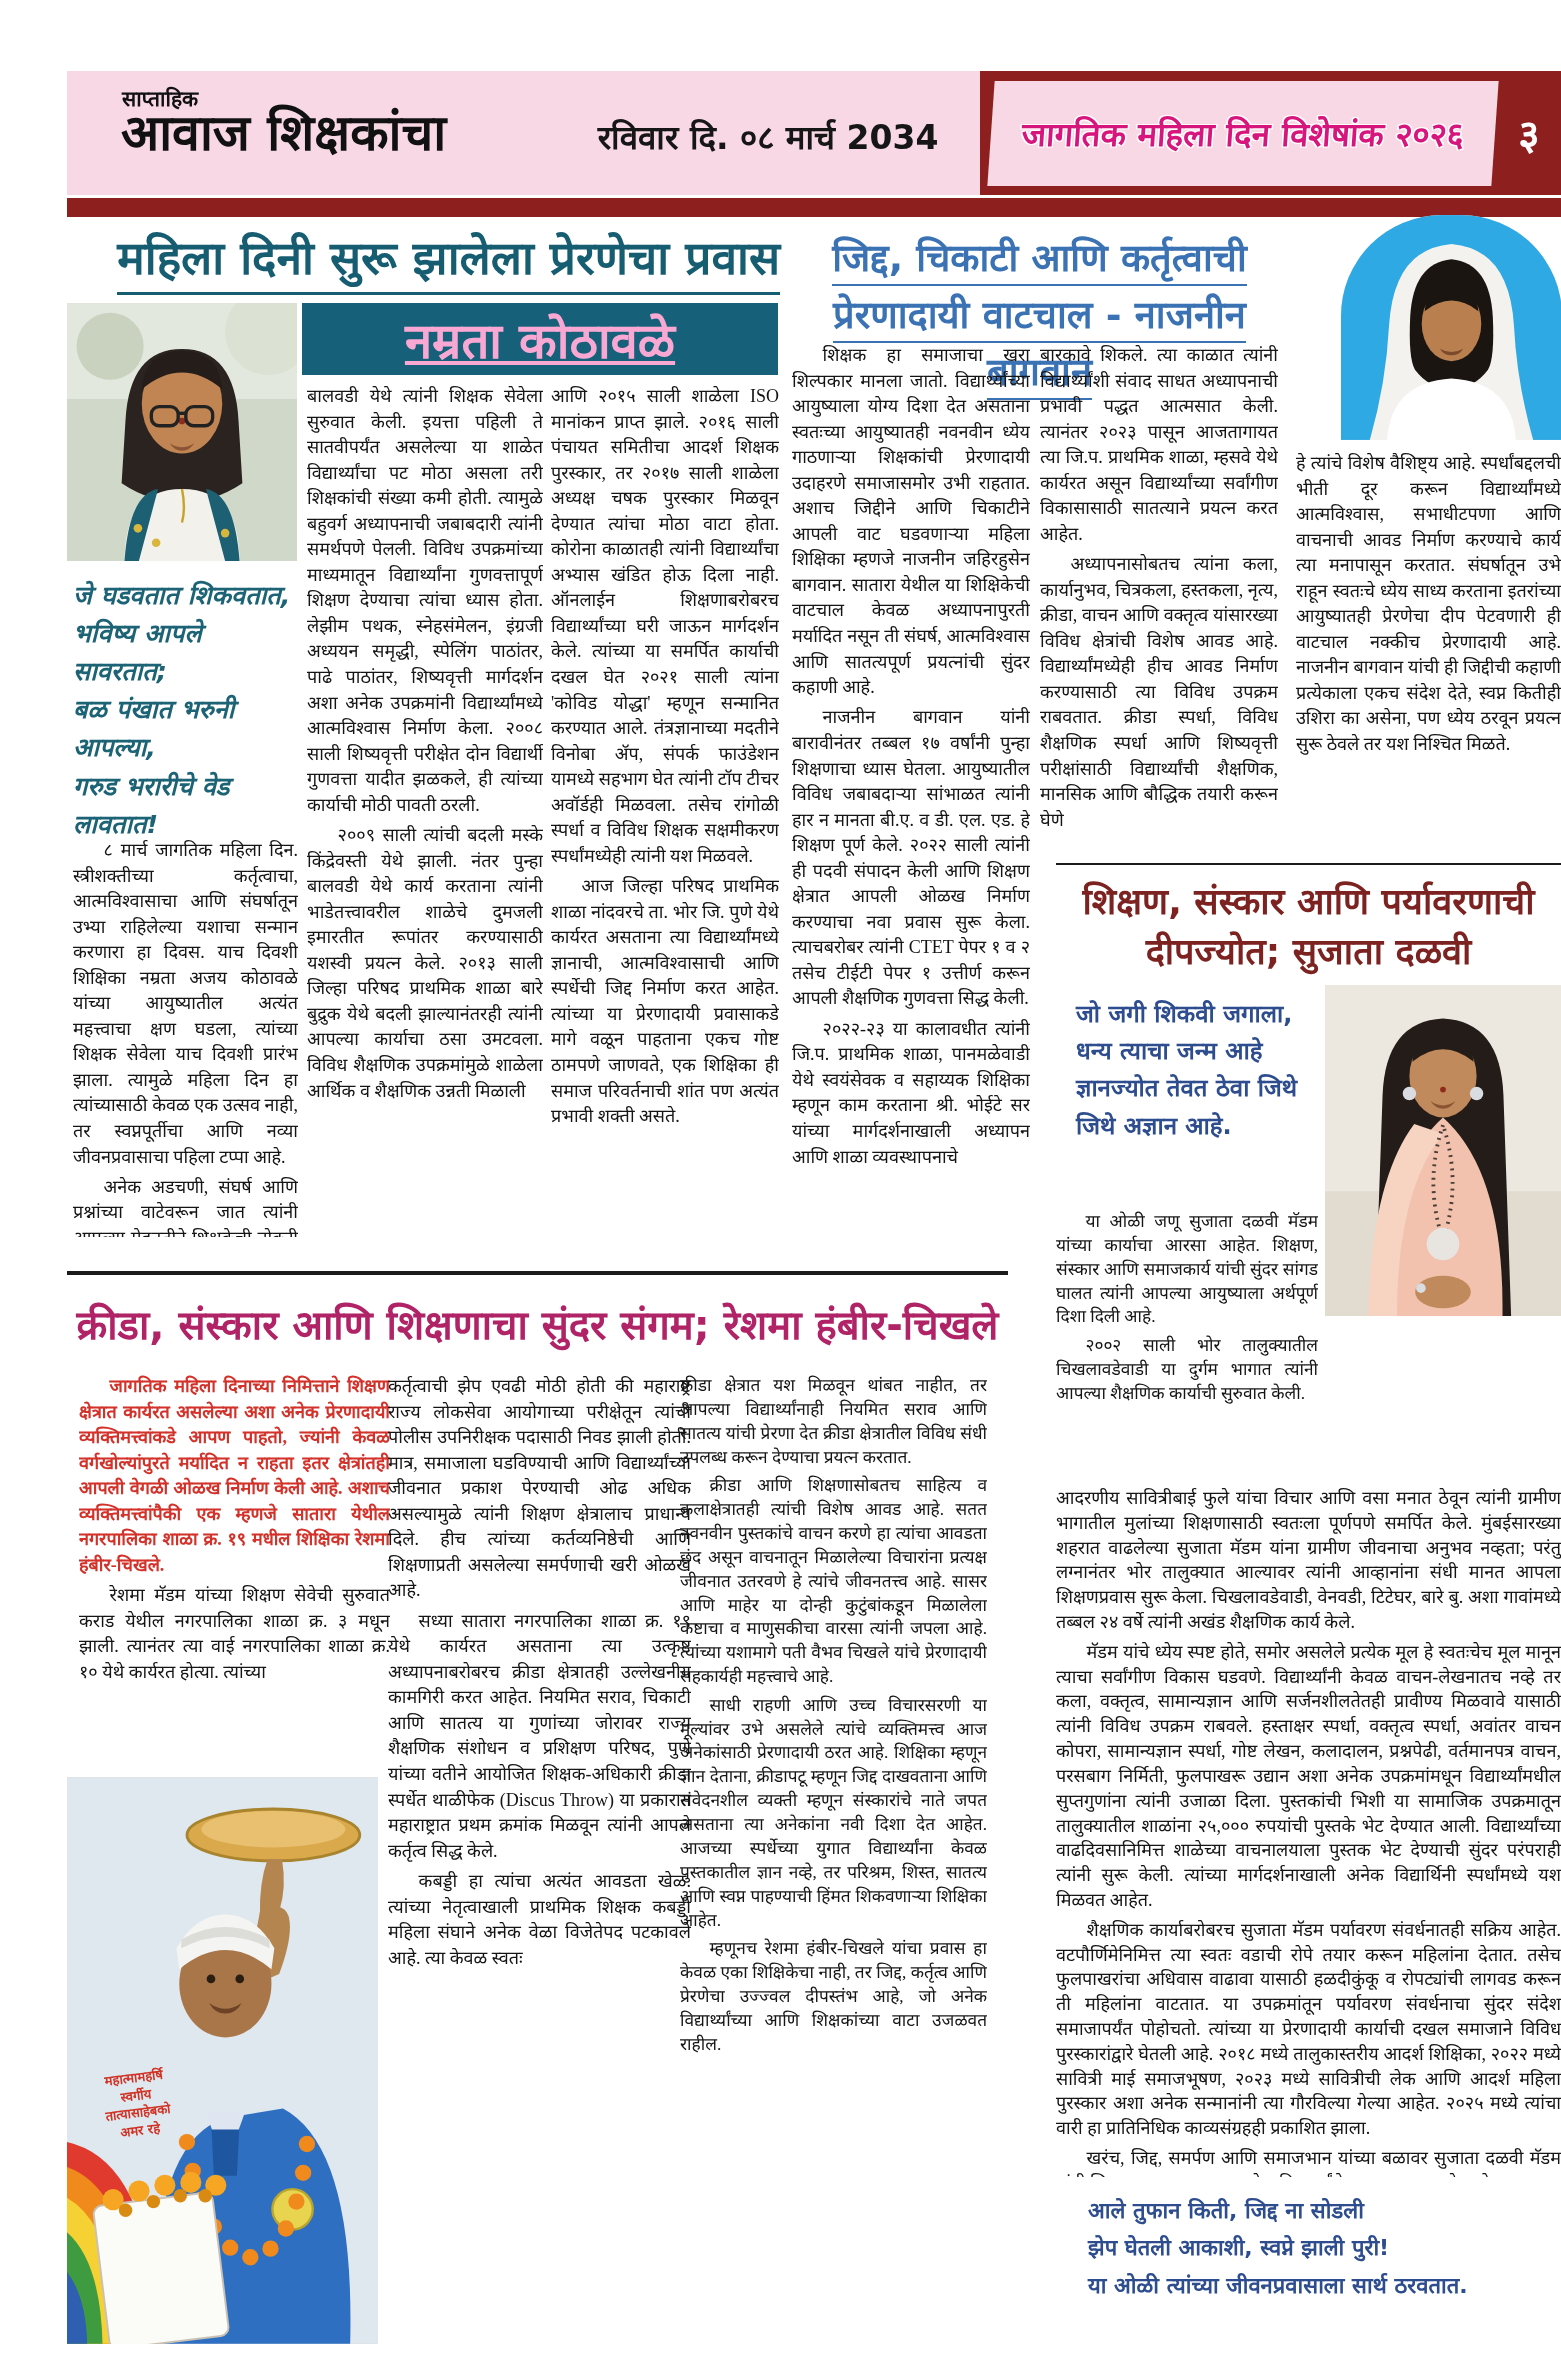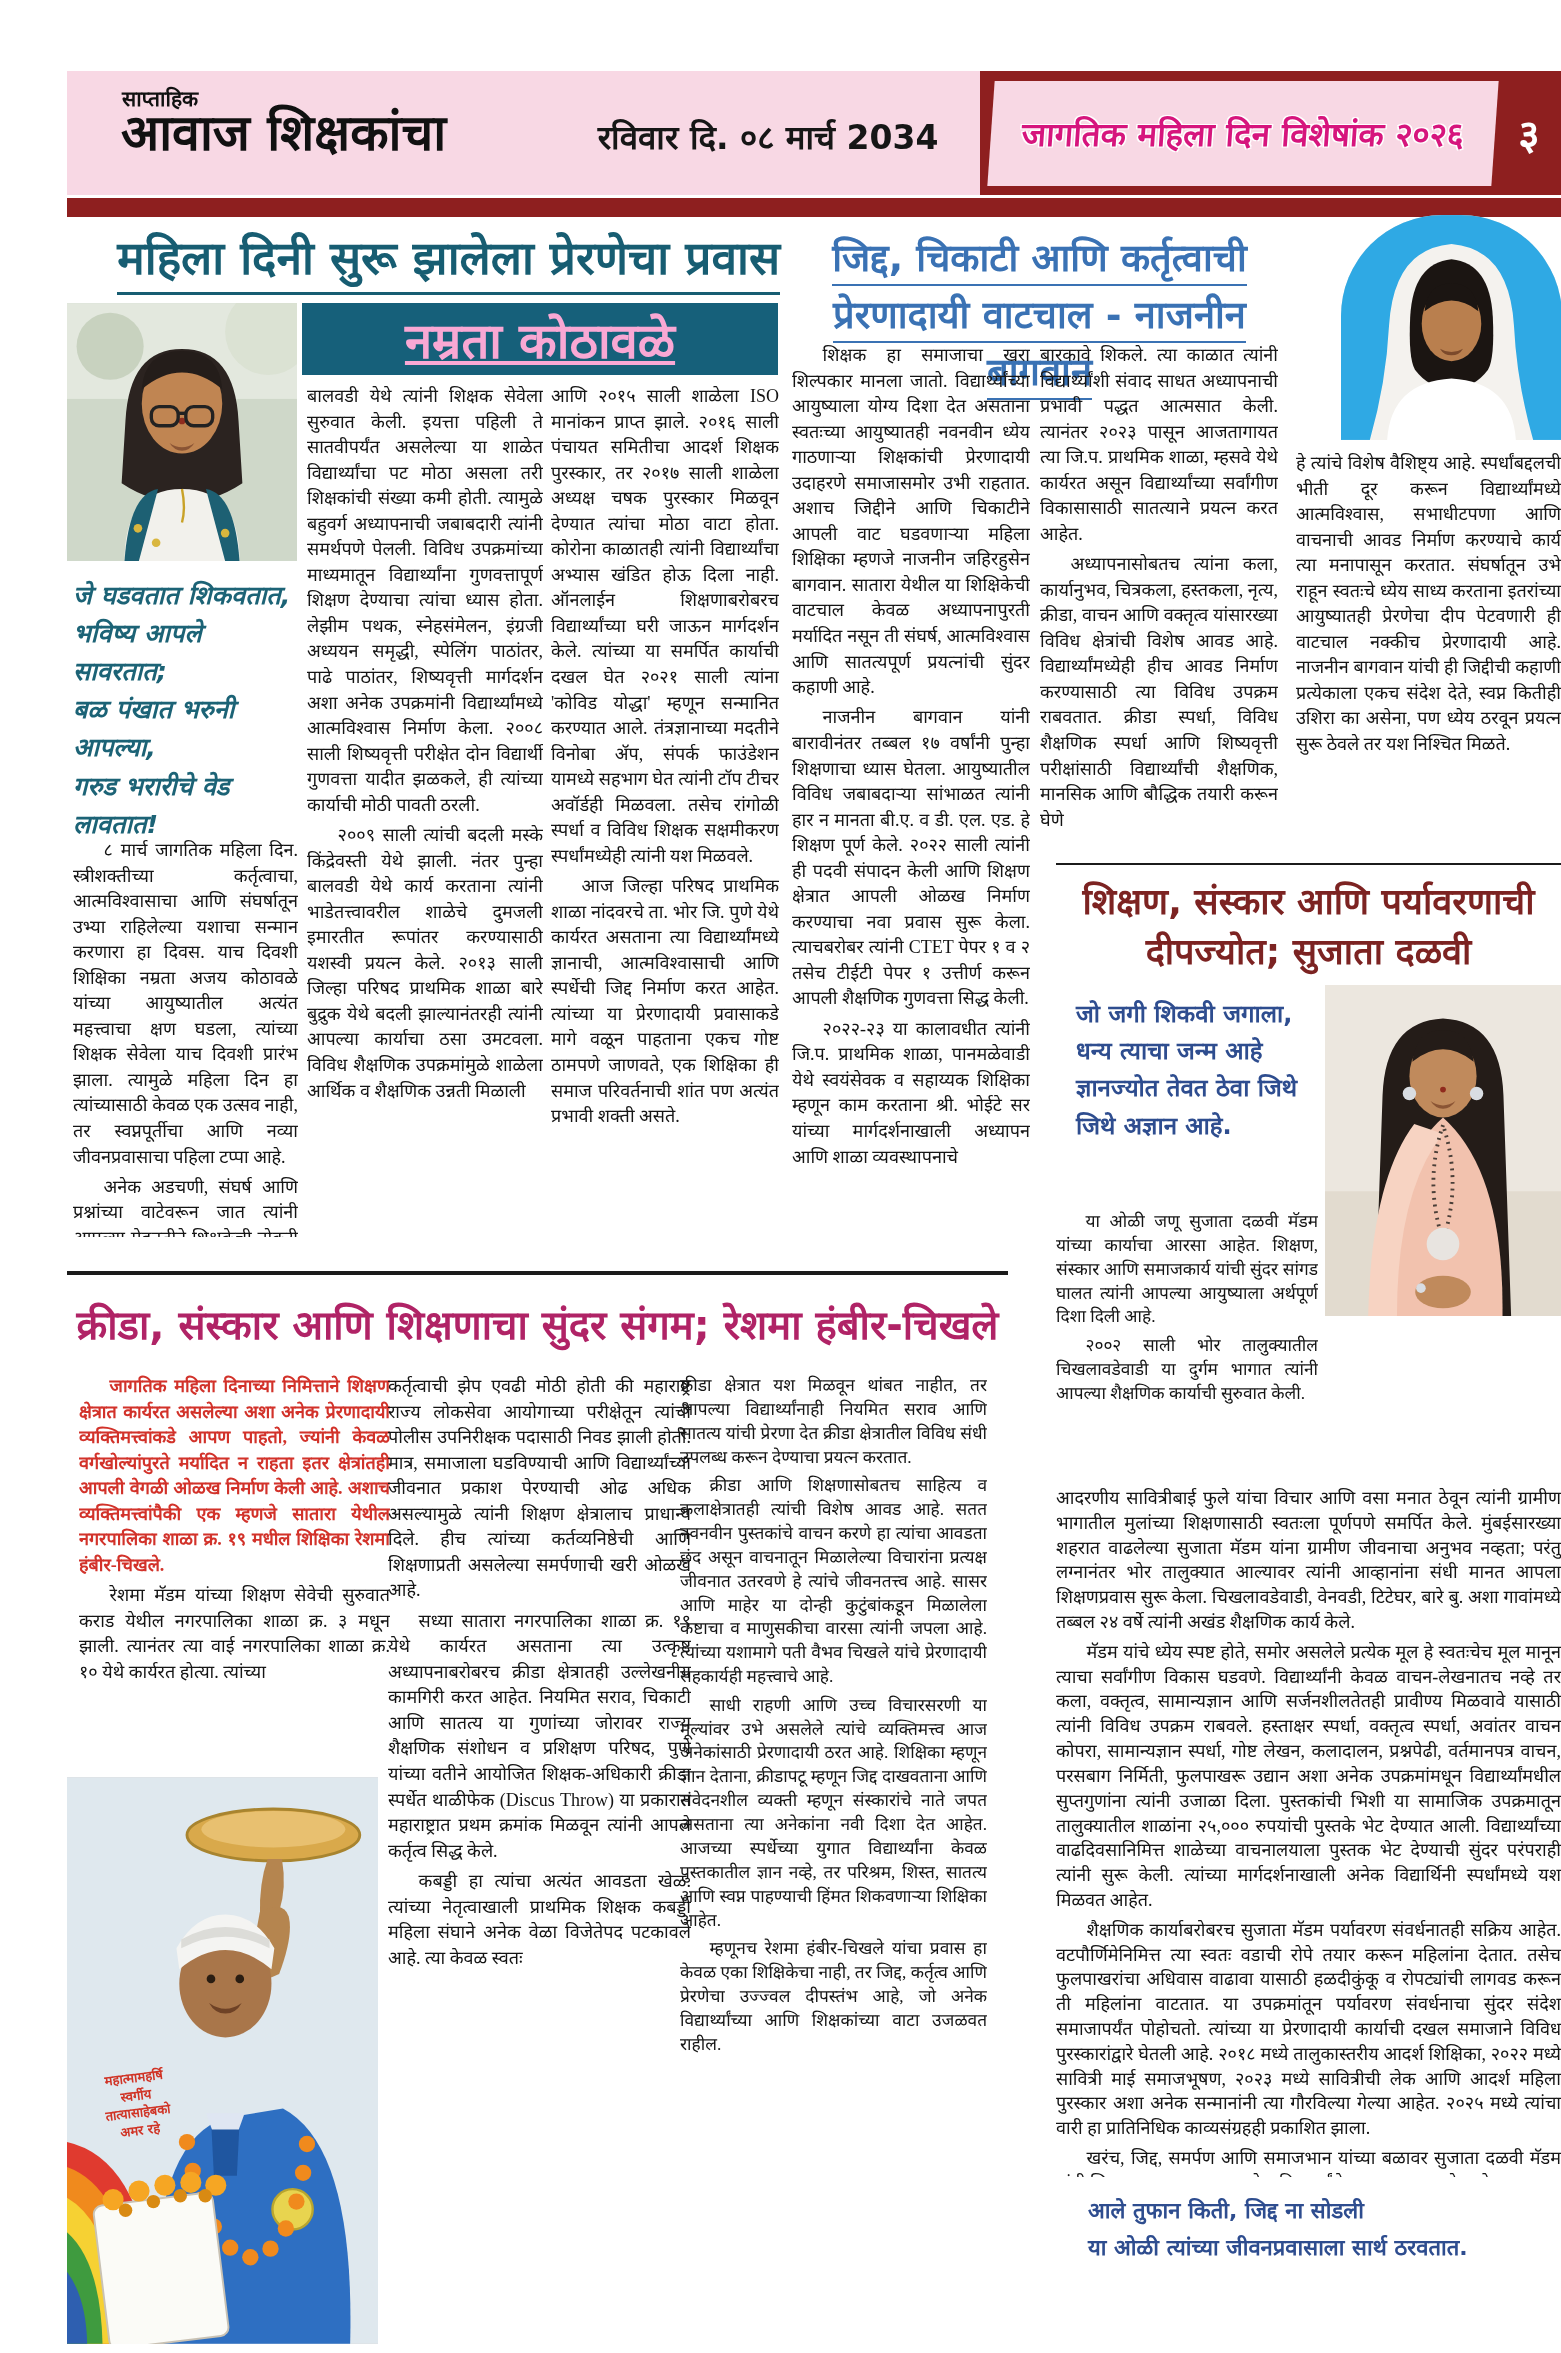--- a/index.html
+++ b/index.html
@@ -203,20 +203,21 @@
 
     <div class="abs bt" style="left:1056px; top:1486px; width:505px; height:691px; font-size:18px; line-height:1.38;">
       <p class="cont">आदरणीय सावित्रीबाई फुले यांचा विचार आणि वसा मनात ठेवून त्यांनी ग्रामीण भागातील मुलांच्या शिक्षणासाठी स्वतःला पूर्णपणे समर्पित केले. मुंबईसारख्या शहरात वाढलेल्या सुजाता मॅडम यांना ग्रामीण जीवनाचा अनुभव नव्हता; परंतु लग्नानंतर भोर तालुक्यात आल्यावर त्यांनी आव्हानांना संधी मानत आपला शिक्षणप्रवास सुरू केला. चिखलावडेवाडी, वेनवडी, टिटेघर, बारे बु. अशा गावांमध्ये तब्बल २४ वर्षे त्यांनी अखंड शैक्षणिक कार्य केले.</p>
       <p>मॅडम यांचे ध्येय स्पष्ट होते, समोर असलेले प्रत्येक मूल हे स्वतःचेच मूल मानून त्याचा सर्वांगीण विकास घडवणे. विद्यार्थ्यांनी केवळ वाचन-लेखनातच नव्हे तर कला, वक्तृत्व, सामान्यज्ञान आणि सर्जनशीलतेतही प्रावीण्य मिळवावे यासाठी त्यांनी विविध उपक्रम राबवले. हस्ताक्षर स्पर्धा, वक्तृत्व स्पर्धा, अवांतर वाचन कोपरा, सामान्यज्ञान स्पर्धा, गोष्ट लेखन, कलादालन, प्रश्नपेढी, वर्तमानपत्र वाचन, परसबाग निर्मिती, फुलपाखरू उद्यान अशा अनेक उपक्रमांमधून विद्यार्थ्यांमधील सुप्तगुणांना त्यांनी उजाळा दिला. पुस्तकांची भिशी या सामाजिक उपक्रमातून तालुक्यातील शाळांना २५,००० रुपयांची पुस्तके भेट देण्यात आली. विद्यार्थ्यांच्या वाढदिवसानिमित्त शाळेच्या वाचनालयाला पुस्तक भेट देण्याची सुंदर परंपराही त्यांनी सुरू केली. त्यांच्या मार्गदर्शनाखाली अनेक विद्यार्थिनी स्पर्धांमध्ये यश मिळवत आहेत.</p>
       <p>शैक्षणिक कार्याबरोबरच सुजाता मॅडम पर्यावरण संवर्धनातही सक्रिय आहेत. वटपौर्णिमेनिमित्त त्या स्वतः वडाची रोपे तयार करून महिलांना देतात. तसेच फुलपाखरांचा अधिवास वाढावा यासाठी हळदीकुंकू व रोपट्यांची लागवड करून ती महिलांना वाटतात. या उपक्रमांतून पर्यावरण संवर्धनाचा सुंदर संदेश समाजापर्यंत पोहोचतो. त्यांच्या या प्रेरणादायी कार्याची दखल समाजाने विविध पुरस्कारांद्वारे घेतली आहे. २०१८ मध्ये तालुकास्तरीय आदर्श शिक्षिका, २०२२ मध्ये सावित्री माई समाजभूषण, २०२३ मध्ये सावित्रीची लेक आणि आदर्श महिला पुरस्कार अशा अनेक सन्मानांनी त्या गौरविल्या गेल्या आहेत. २०२५ मध्ये त्यांचा वारी हा प्रातिनिधिक काव्यसंग्रहही प्रकाशित झाला.</p>
       <p>खरंच, जिद्द, समर्पण आणि समाजभान यांच्या बळावर सुजाता दळवी मॅडम यांनी शिक्षणाच्या माध्यमातून अनेक विद्यार्थ्यांचे आयुष्य उजळवले आहे.</p>
     </div>
 
     <div class="abs endquote" style="left:1088px; top:2192px; width:474px;">
       <div>आले तुफान किती, जिद्द ना सोडली</div>
+      <div>झेप घेतली आकाशी, स्वप्ने झाली पुरी!</div>
       <div>या ओळी त्यांच्या जीवनप्रवासाला सार्थ ठरवतात.</div>
     </div>
   </section>
 
   <section>
     <div class="abs rule" style="left:67px; top:1271px; width:941px; height:3.8px;"></div>
     <div class="abs hl-magenta" style="left:67px; top:1296px; width:941px;">
       <span>क्रीडा, संस्कार आणि शिक्षणाचा सुंदर संगम; रेशमा हंबीर-चिखले</span>
     </div>
 

